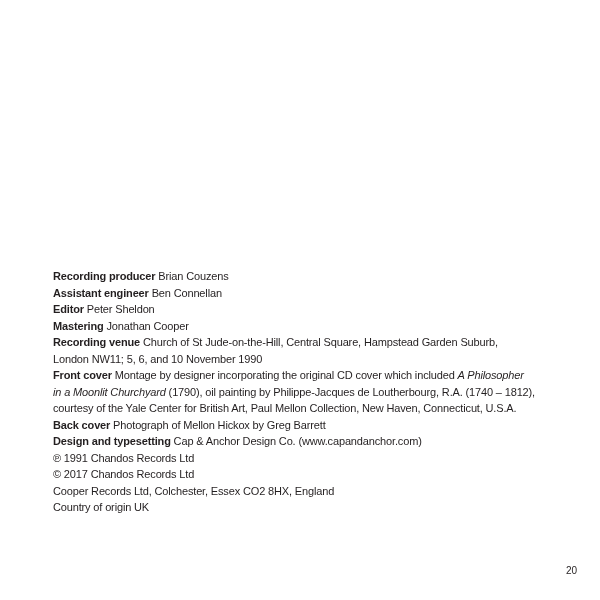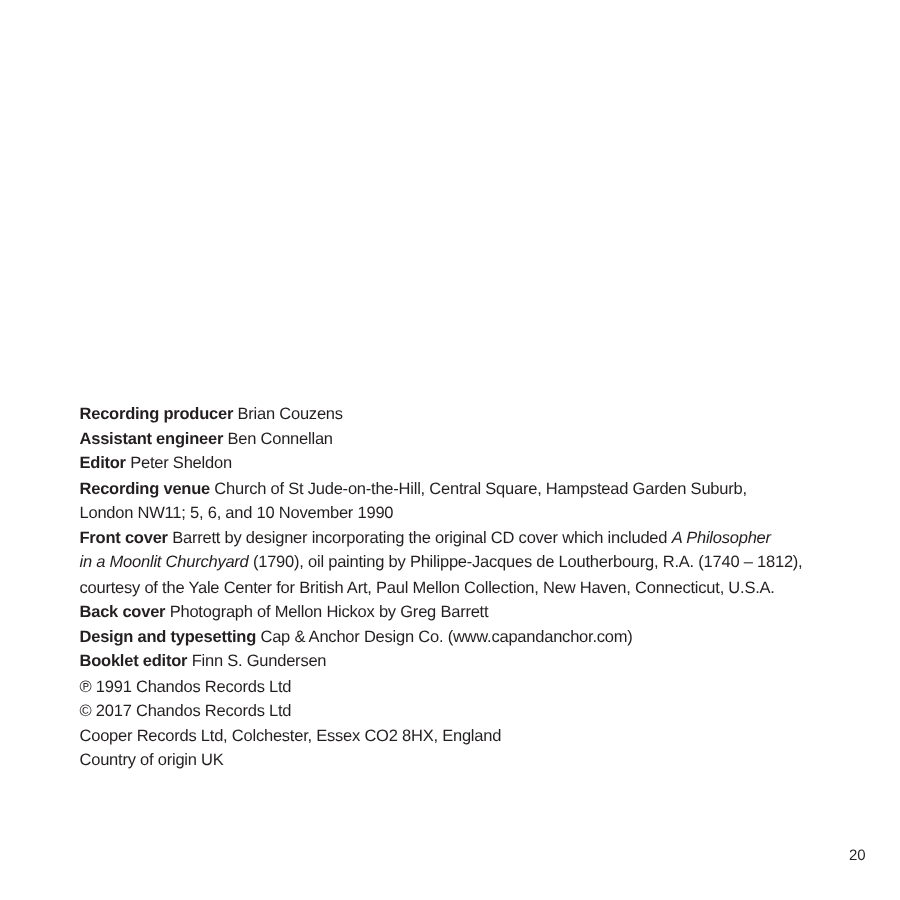--- a/index.html
+++ b/index.html
@@ -46,27 +46,27 @@
     text-align: right;
   }
 </style>
 </head>
 <body>
 
 <div class="credits-block">
     <div class="line"><span class="b">Recording producer</span><span> Brian Couzens</span></div>
     <div class="line"><span class="b">Assistant engineer</span><span> Ben Connellan</span></div>
     <div class="line"><span class="b">Editor</span><span> Peter Sheldon</span></div>
+    <div class="line"><span class="b">Mastering</span><span> Jonathan Cooper</span></div>
     <div class="line"><span class="b">Recording venue</span><span> Church of St Jude-on-the-Hill, Central Square, Hampstead Garden Suburb,</span></div>
     <div class="line"><span>London NW11; 5, 6, and 10 November 1990</span></div>
-    <div class="line"><span class="b">Front cover</span><span> Barrett by designer incorporating the original CD cover which included </span><span class="i">A Philosopher</span></div>
+    <div class="line"><span class="b">Front cover</span><span> Montage by designer incorporating the original CD cover which included </span><span class="i">A Philosopher</span></div>
     <div class="line"><span class="i">in a Moonlit Churchyard</span><span> (1790), oil painting by Philippe-Jacques de Loutherbourg, R.A. (1740 – 1812),</span></div>
     <div class="line"><span>courtesy of the Yale Center for British Art, Paul Mellon Collection, New Haven, Connecticut, U.S.A.</span></div>
     <div class="line"><span class="b">Back cover</span><span> Photograph of Mellon Hickox by Greg Barrett</span></div>
     <div class="line"><span class="b">Design and typesetting</span><span> Cap &amp; Anchor Design Co. (www.capandanchor.com)</span></div>
-    <div class="line"><span class="b">Booklet editor</span><span> Finn S. Gundersen</span></div>
     <div class="line"><span>℗ 1991 Chandos Records Ltd</span></div>
     <div class="line"><span>© 2017 Chandos Records Ltd</span></div>
     <div class="line"><span>Cooper Records Ltd, Colchester, Essex CO2 8HX, England</span></div>
     <div class="line"><span>Country of origin UK</span></div>
   </div>
 
 <div class="page-number">20</div>
 
 </body></html>

